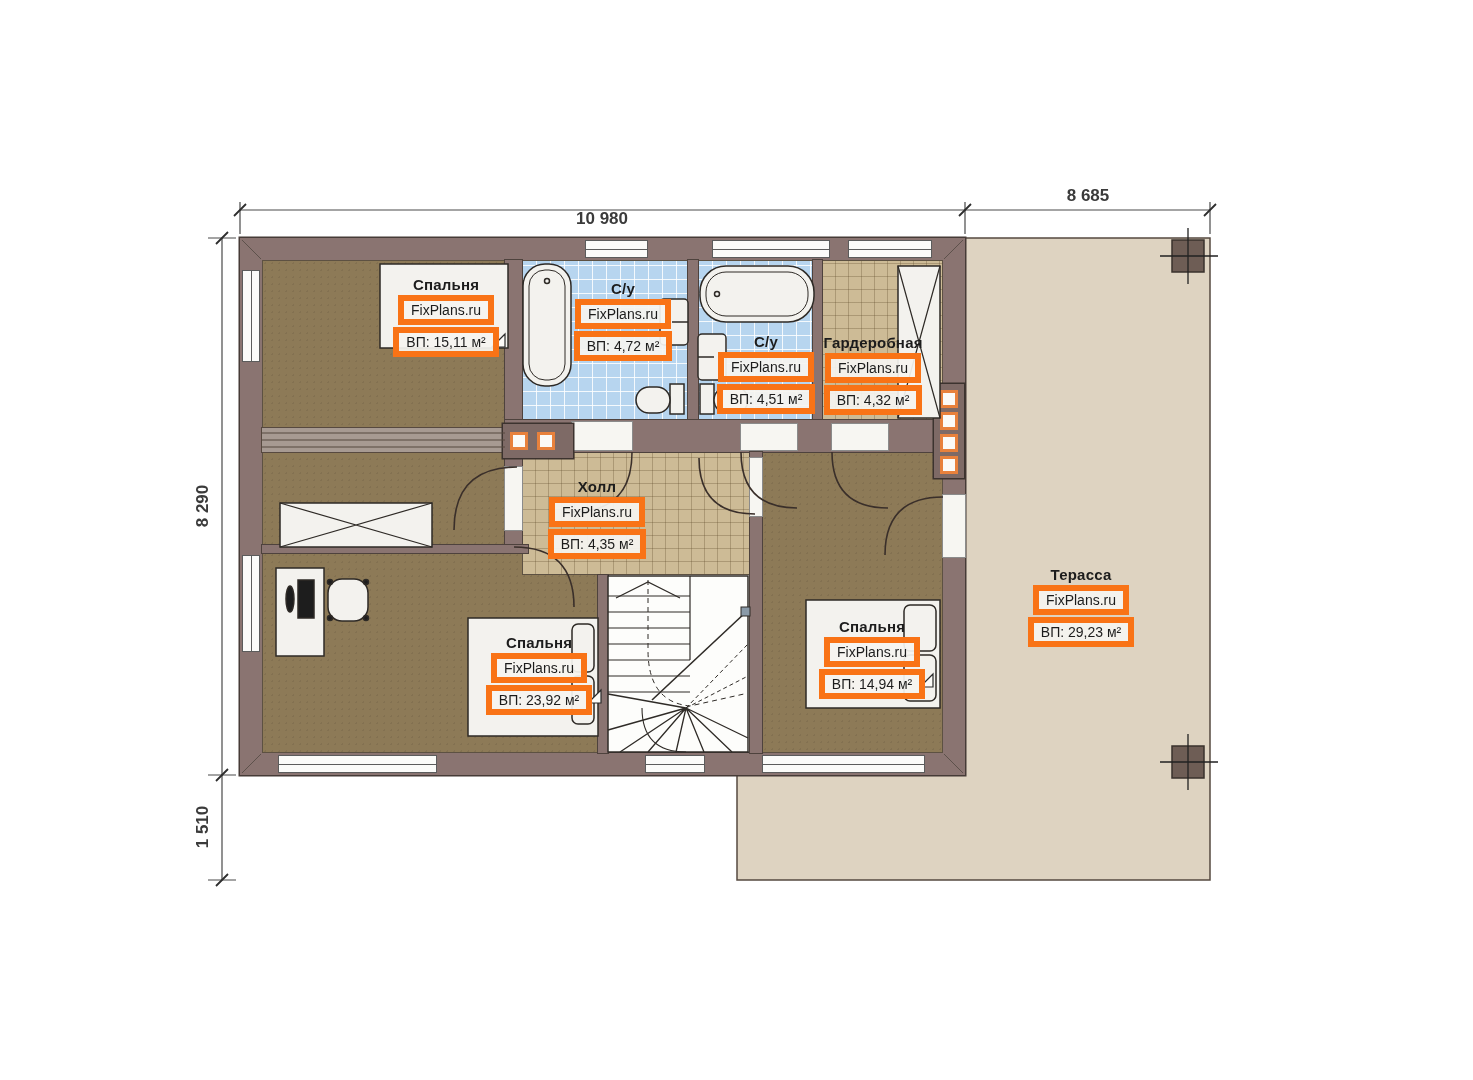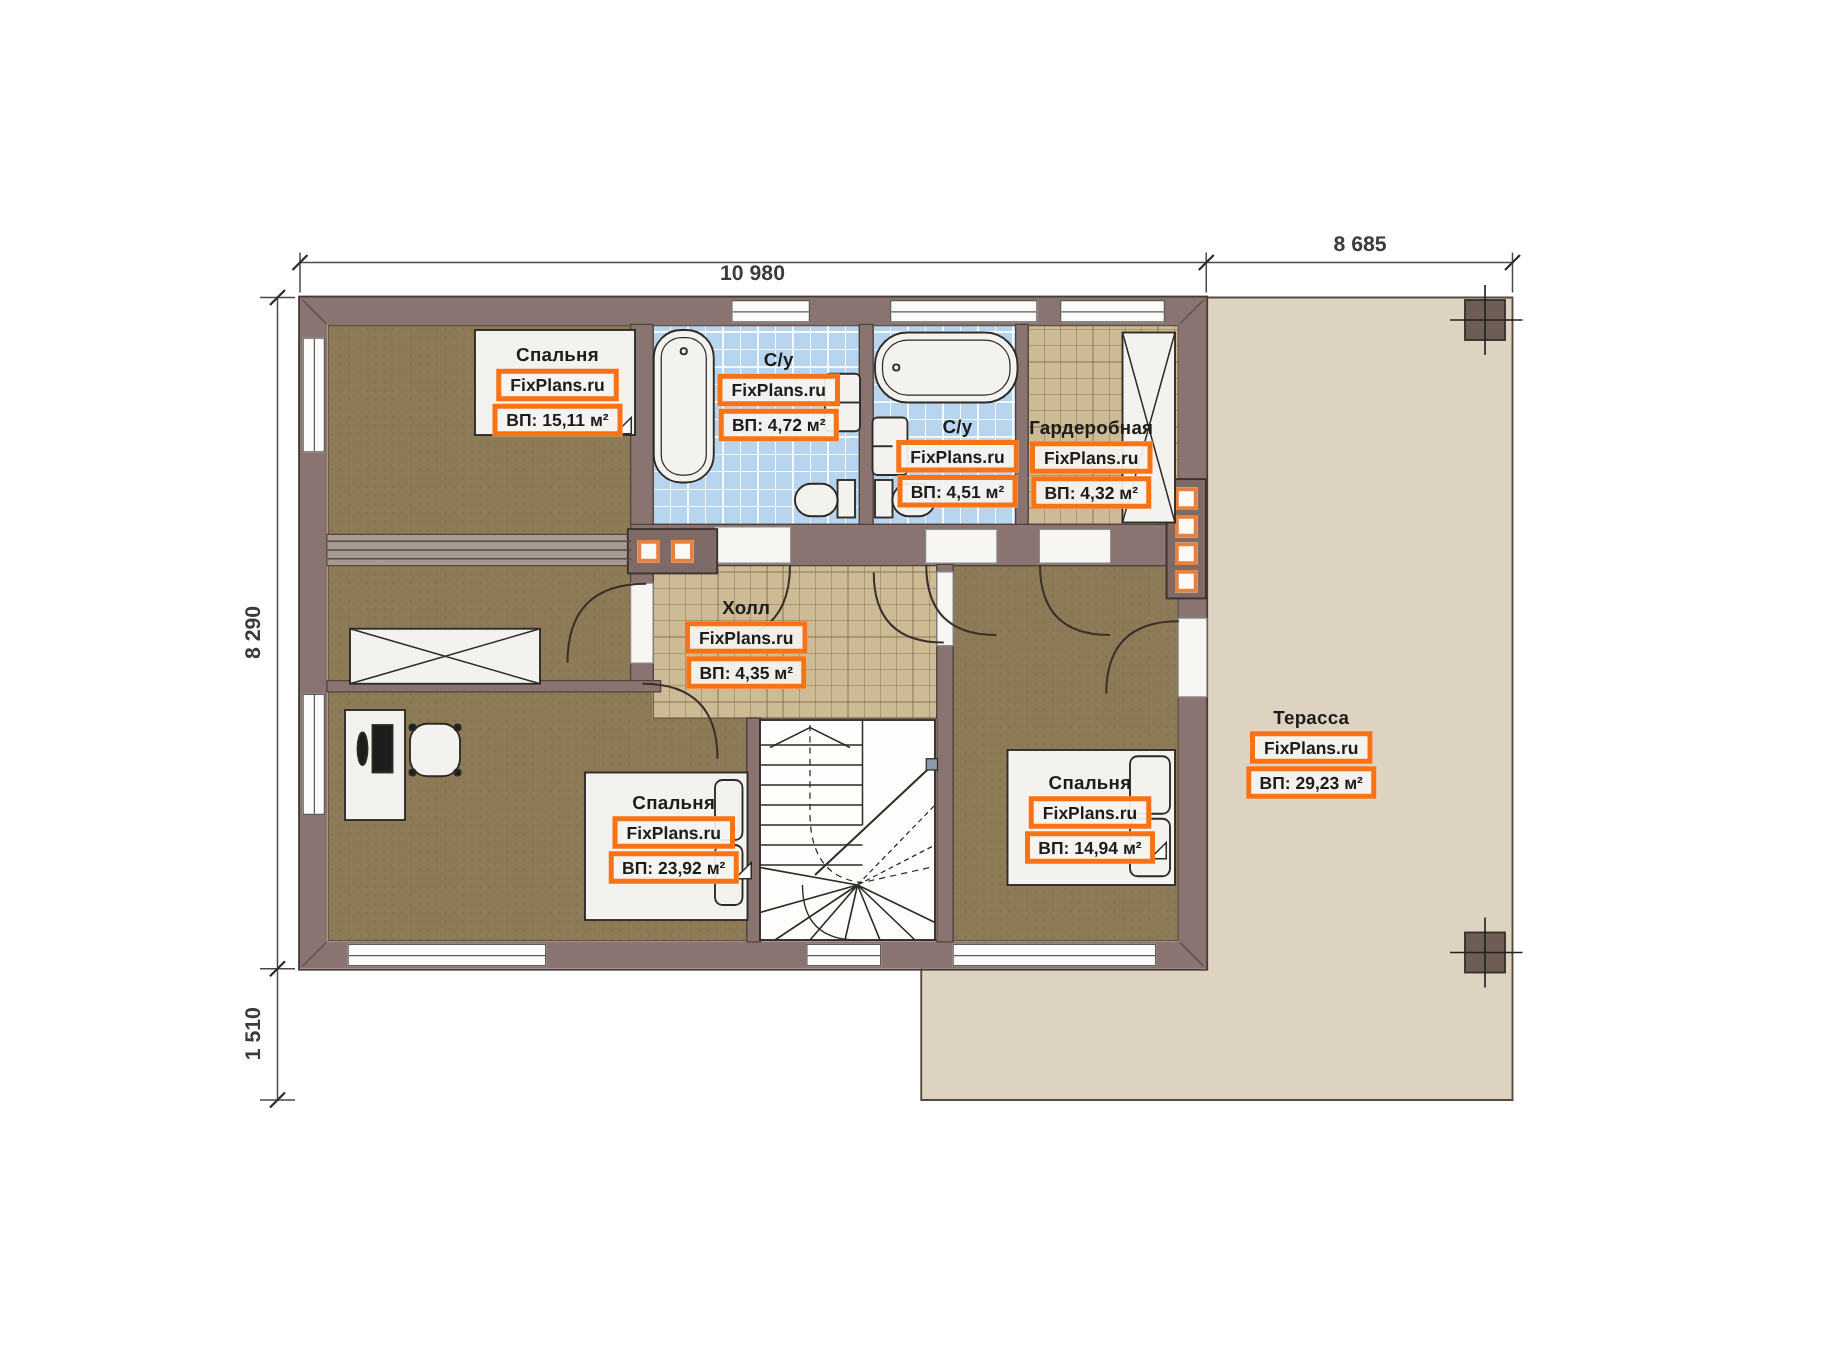--- a/index.html
+++ b/index.html
@@ -29,22 +29,22 @@
       background-position:center;background-repeat:no-repeat;}
   .win-v{position:absolute;background:#fbfbf9;border:1px solid #5c5c5c;box-sizing:border-box;
       background-image:linear-gradient(#5c5c5c,#5c5c5c);background-size:1px 100%;
       background-position:center;background-repeat:no-repeat;}
   
   .flue{position:absolute;background:#7e6a66;box-shadow:0 0 0 1.5px #3c332f;}
   .vent{position:absolute;width:18px;height:18px;background:#fbfaf7;border:3px solid #e8813c;box-sizing:border-box;}
   
   .room-label{position:absolute;display:flex;flex-direction:column;align-items:center;gap:2px;z-index:30;}
   .rl-name{font-size:15px;font-weight:bold;color:#1c1c1c;white-space:nowrap;letter-spacing:.2px;}
-  .rl-box{border:4px solid #f97316;background:rgba(245,244,240,.93);padding:1px 7px;
-          font-size:14px;color:#1c1c1c;white-space:nowrap;font-weight:bold;}
+  .rl-box{border:6px solid #f97316;background:rgba(245,244,240,.93);padding:1px 7px;
+          font-size:14px;color:#1c1c1c;white-space:nowrap;}
   .dim-h{position:absolute;transform:translateX(-50%);font-size:17px;font-weight:600;color:#3b3b3b;z-index:30;}
   .dim-v{position:absolute;transform:translate(-50%,-50%) rotate(-90deg);font-size:17px;font-weight:600;color:#3b3b3b;z-index:30;}
   svg{position:absolute;left:0;top:0;}
   .band{position:absolute;background:#a79a92;box-shadow:0 0 0 1px #57493f;}
 </style>
 </head>
 <body>
 
 <div id="canvas">
 
@@ -246,21 +246,21 @@
   <div class="room-label" style="left:474px;top:634px;width:130px;">
     <div class="rl-name">Спальня</div>
     <div class="rl-box">FixPlans.ru</div>
     <div class="rl-box">ВП: 23,92 м²</div>
   </div>
   <div class="room-label" style="left:808px;top:618px;width:128px;">
     <div class="rl-name">Спальня</div>
     <div class="rl-box">FixPlans.ru</div>
     <div class="rl-box">ВП: 14,94 м²</div>
   </div>
-  <div class="room-label" style="left:996px;top:566px;width:106px;">
+  <div class="room-label" style="left:1028px;top:566px;width:106px;">
     <div class="rl-name">Терасса</div>
     <div class="rl-box">FixPlans.ru</div>
     <div class="rl-box">ВП: 29,23 м²</div>
   </div>
 
   <div class="dim-h" style="left:602px;top:186px;margin-top:23px;">10 980</div>
   <div class="dim-h" style="left:1088px;top:186px;">8 685</div>
   <div class="dim-v" style="left:203px;top:506px;">8 290</div>
   <div class="dim-v" style="left:203px;top:827px;">1 510</div>
 

